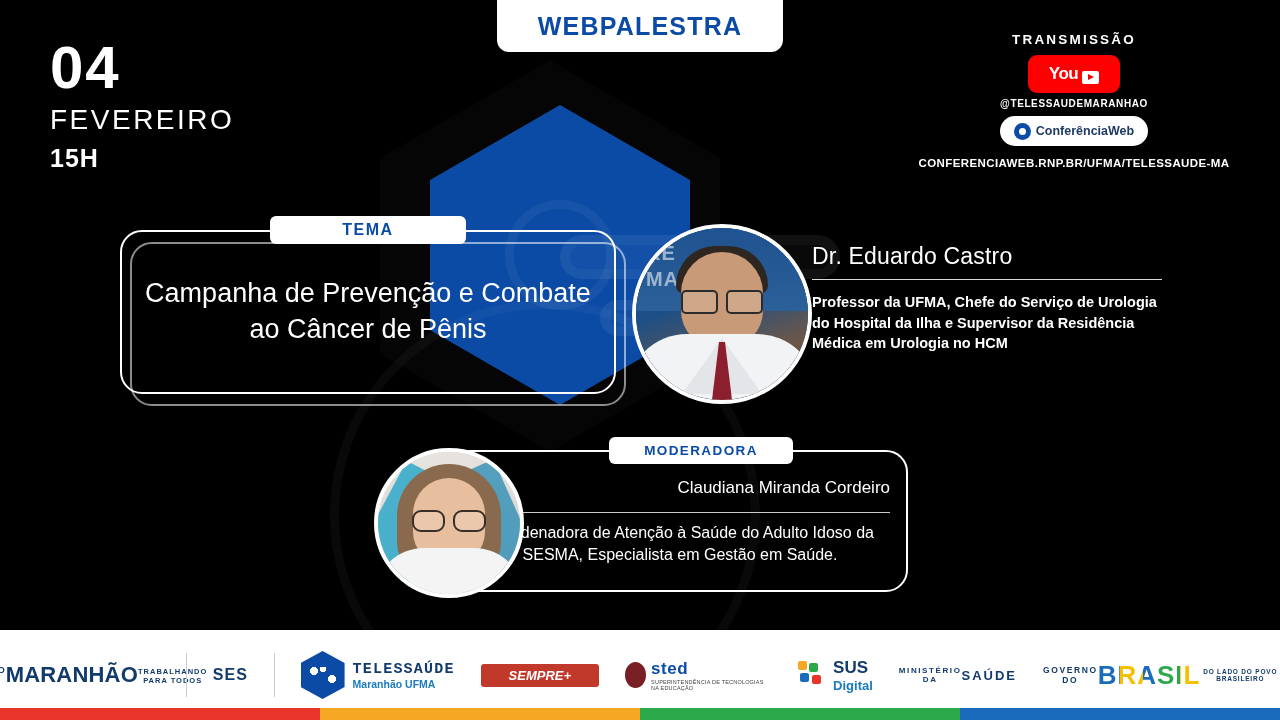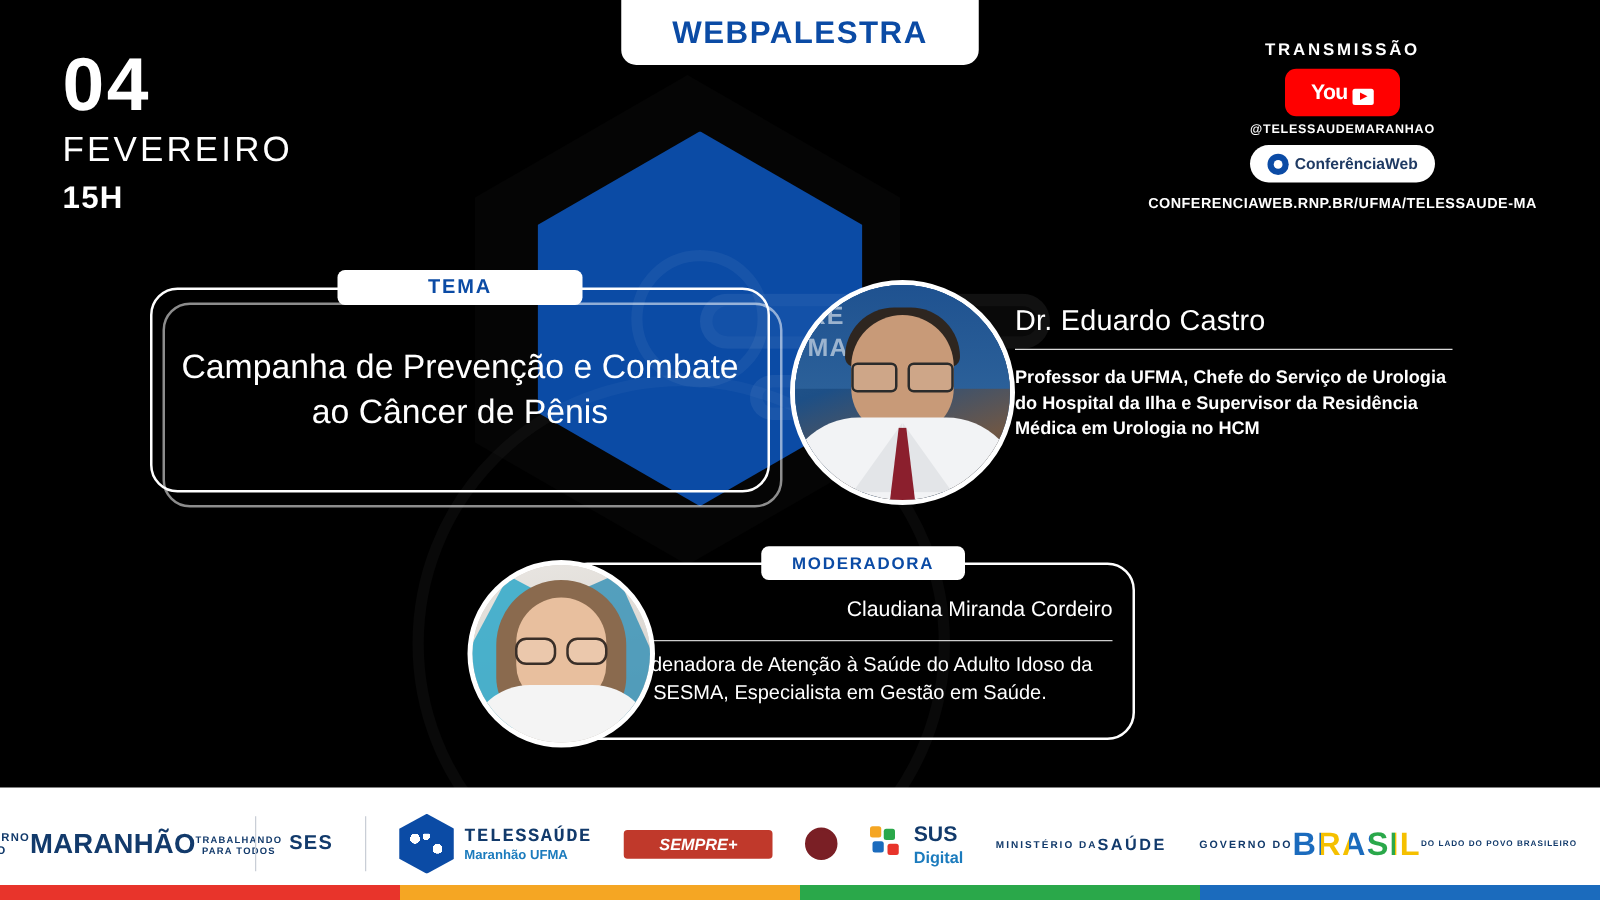--- a/index.html
+++ b/index.html
@@ -241,21 +241,21 @@
     padding-bottom: 9px; border-bottom: 1.5px solid rgba(255,255,255,0.85);
   }
   .sp-role {
     color: #ffffff; font-size: 14.5px; line-height: 1.42; margin-top: 12px;
     font-weight: bold;
   }
 
   
   .mod-tab {
     position: absolute; left: 609px; top: 437px;
-    width: 163px; height: 27px;
+    width: 184px; height: 27px;
     background: #fff; border-radius: 6px;
     display: flex; align-items: center; justify-content: center; z-index: 4;
   }
   .mod-tab span { color: #0b4ba5; font-size: 13.5px; font-weight: bold; letter-spacing: 1.4px; }
   .mod-box {
     position: absolute; left: 448px; top: 450px;
     width: 460px; height: 142px;
     border: 2px solid #ffffff;
     border-radius: 22px;
   }
@@ -499,20 +499,24 @@
         <div class="t2">Maranhão UFMA</div>
       </div>
     </div>
 
     <div class="logo">
       <div class="lg-sempre">SEMPRE+</div>
     </div>
 
     <div class="lg-ufma">
       <div class="seal"></div>
+      <div class="lg-sted">
+        <div class="s1">sted</div>
+        <div class="s2">SUPERINTENDÊNCIA DE TECNOLOGIAS NA EDUCAÇÃO</div>
+      </div>
     </div>
 
     <div class="lg-sus">
       <div class="dots">
           <i></i>
           <i></i>
           <i></i>
           <i></i>
         </div>
       <div class="stxt">

